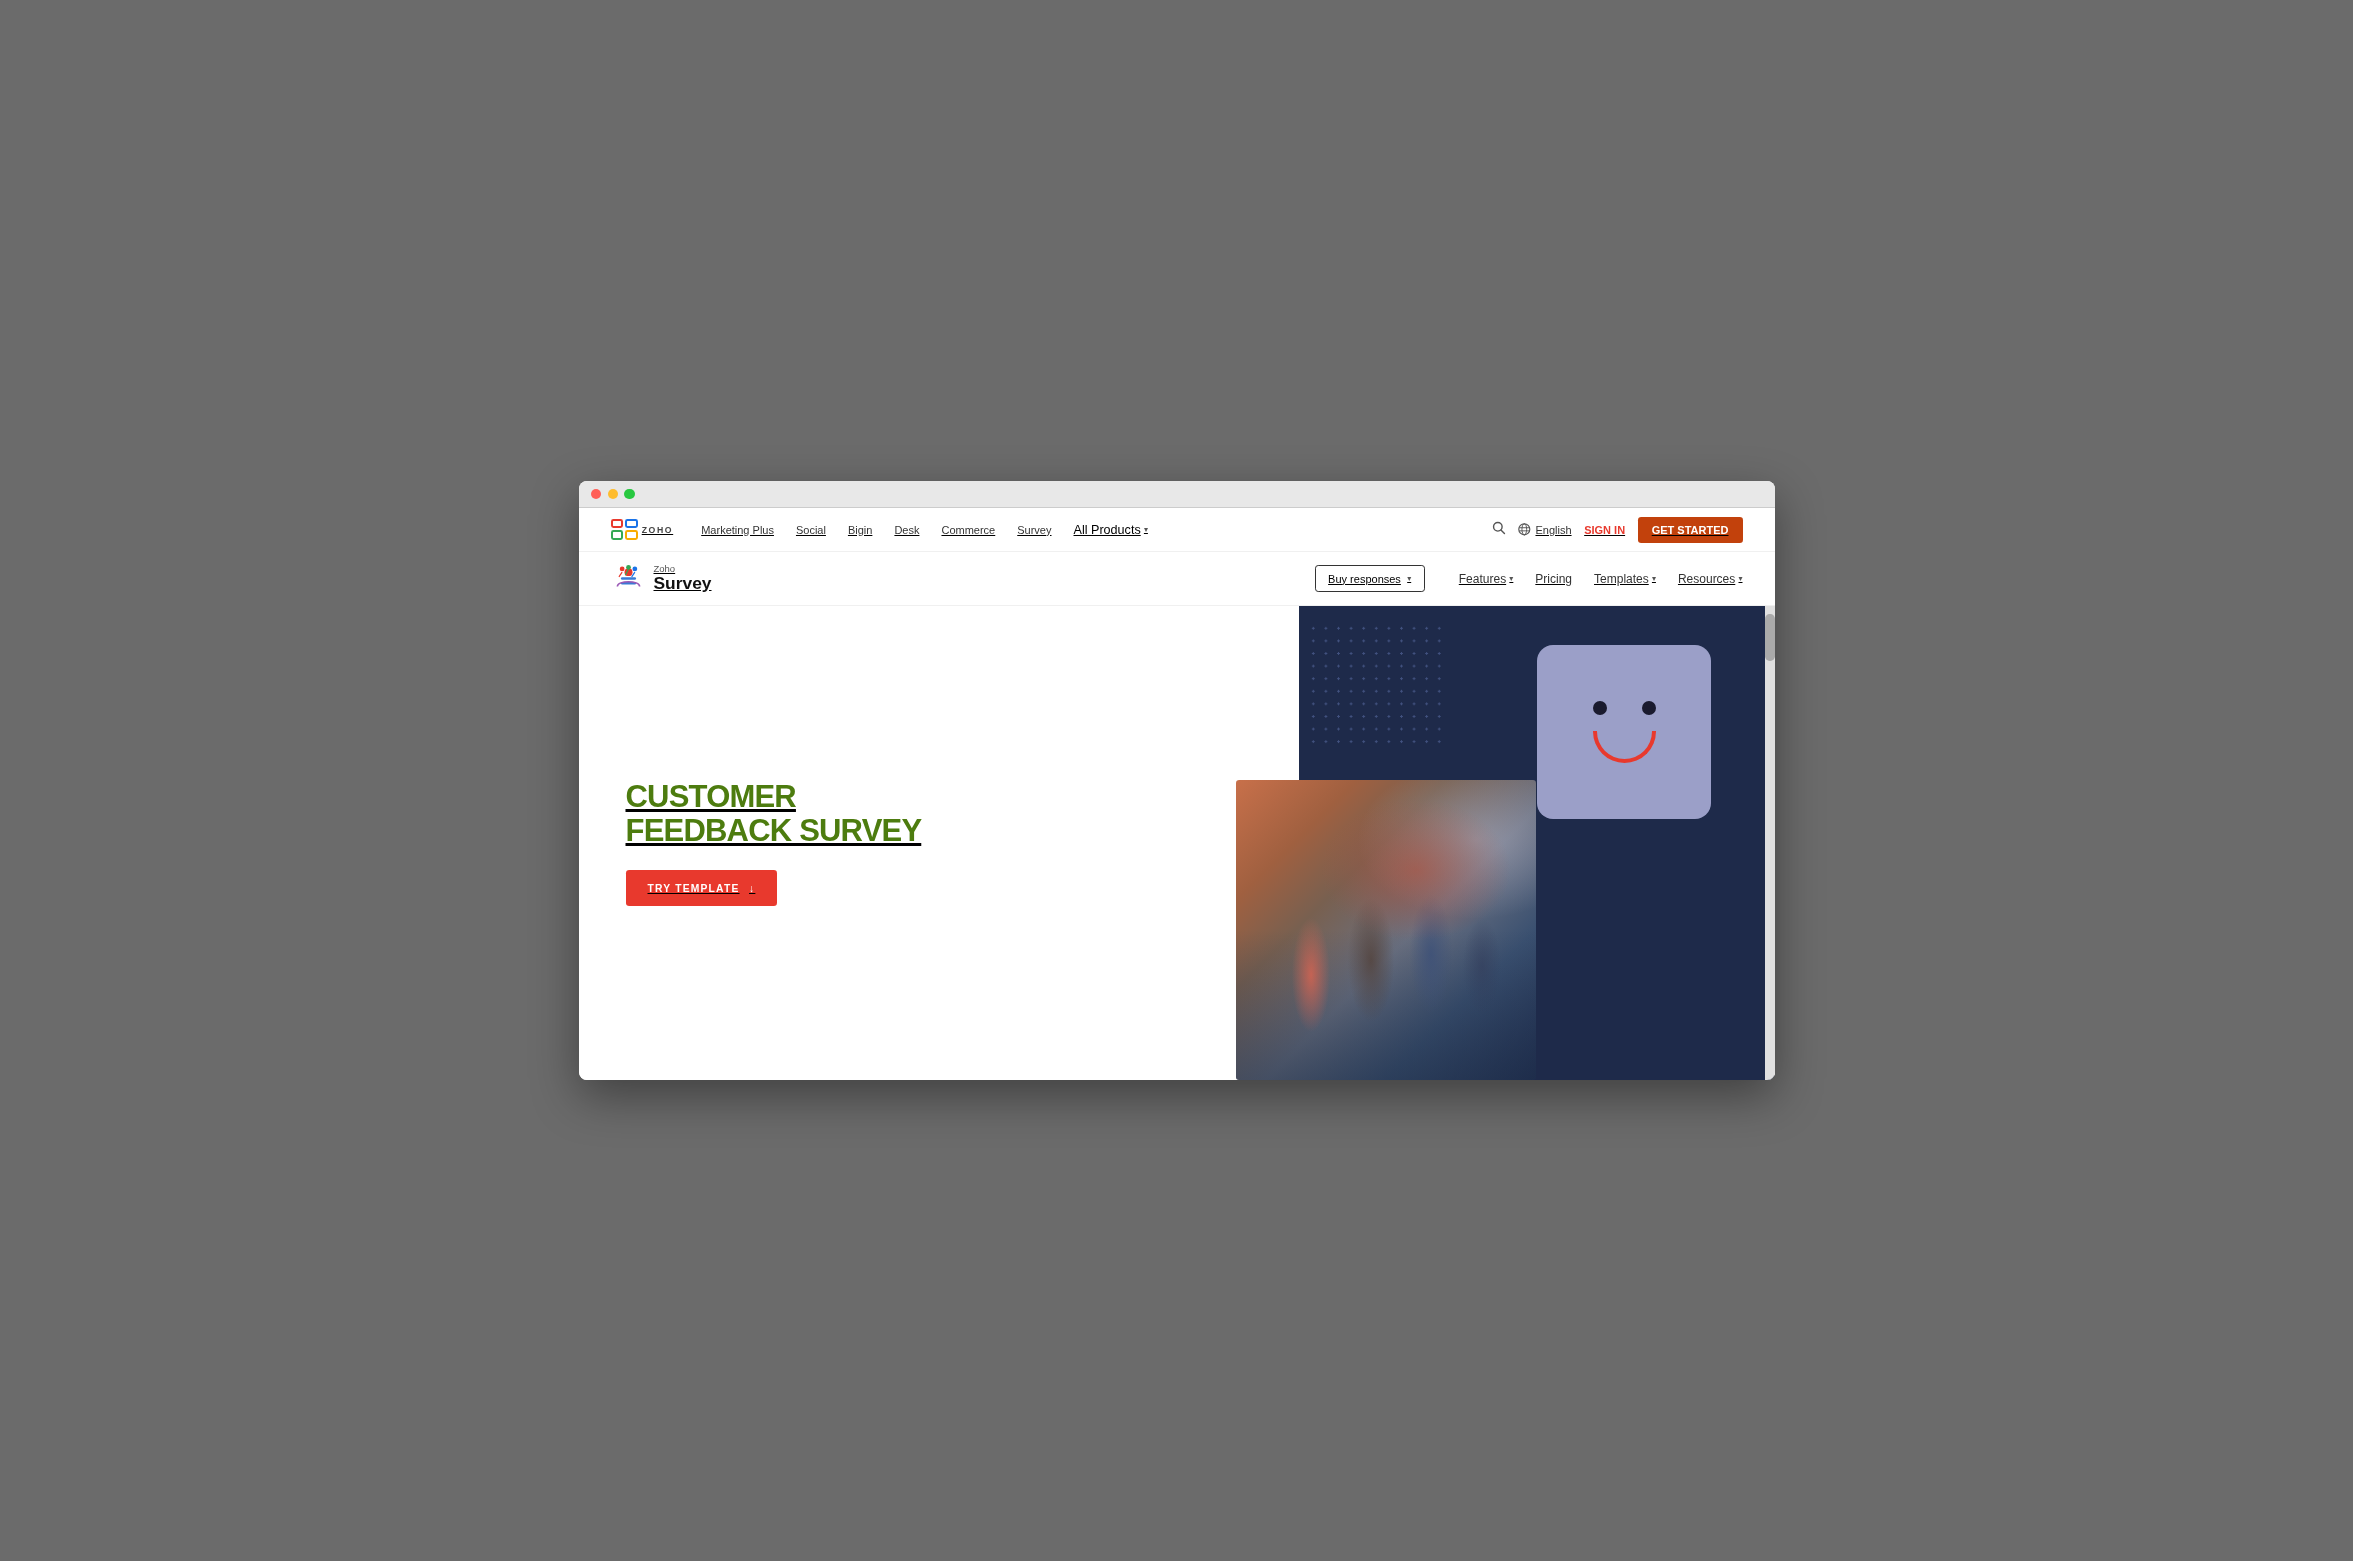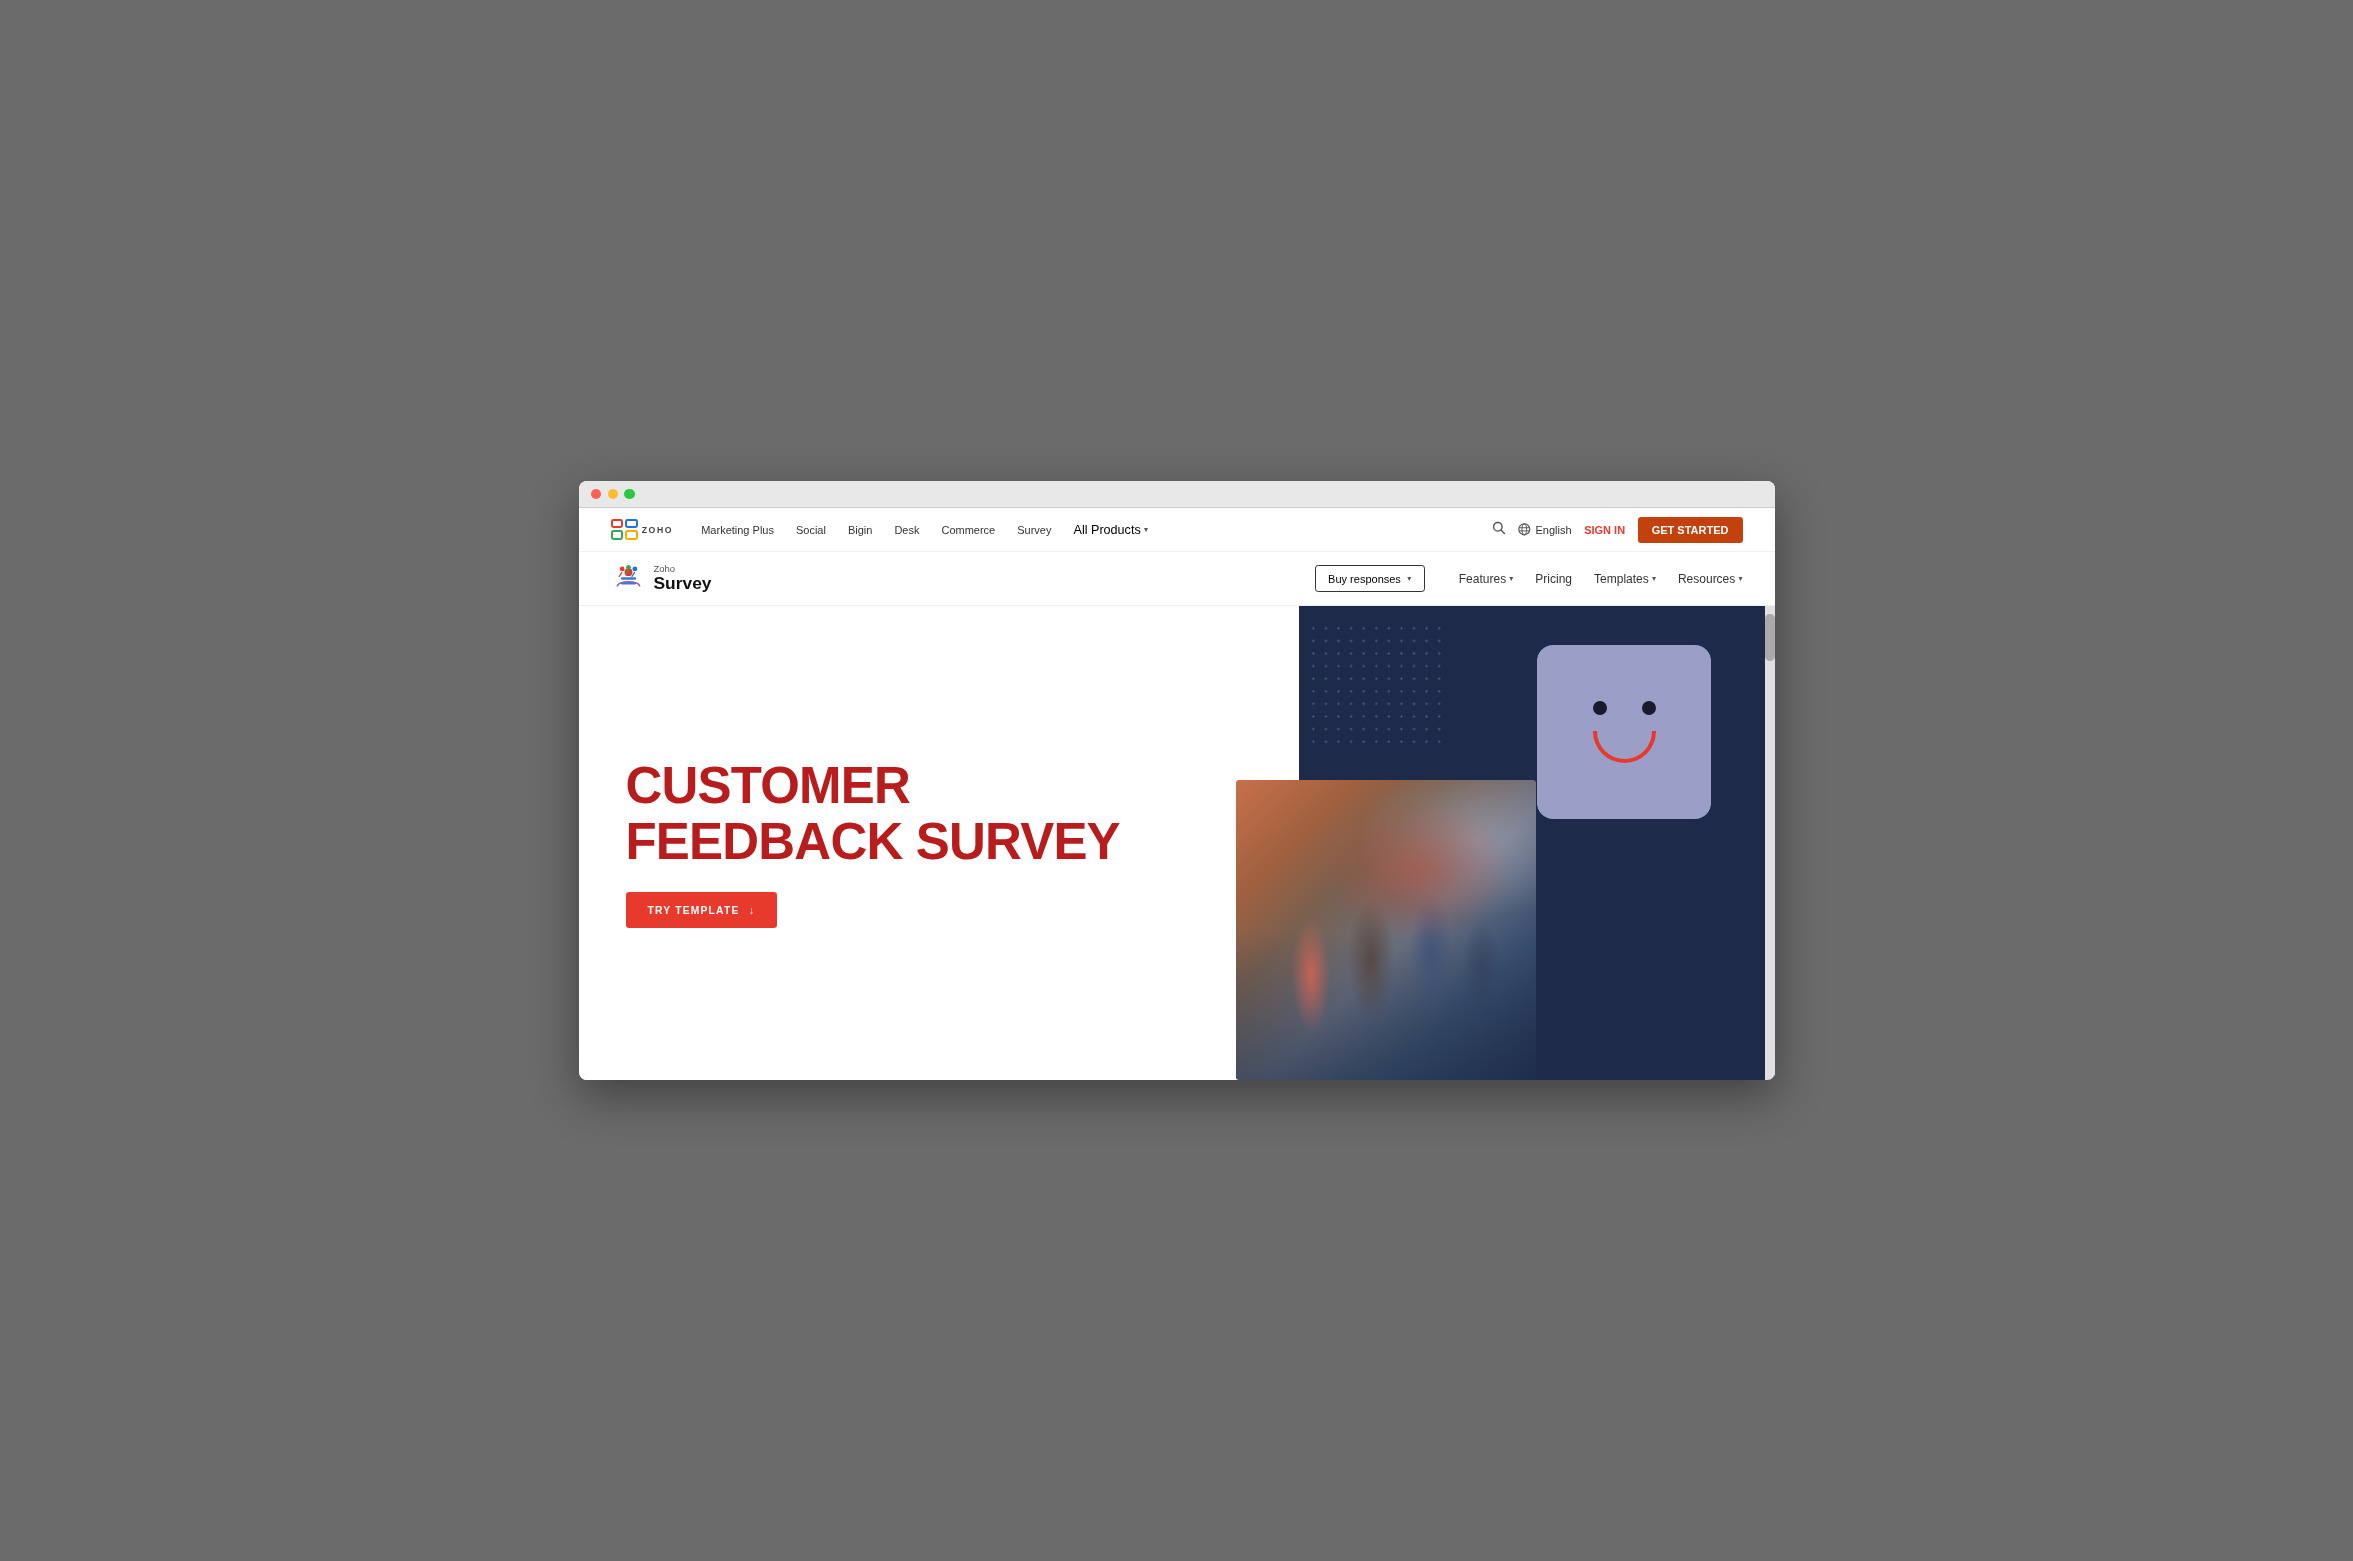--- a/index.html
+++ b/index.html
@@ -10,20 +10,21 @@
       align-items: center;
       min-height: 100vh;
       font-family: -apple-system, BlinkMacSystemFont, 'Segoe UI', Arial, sans-serif;
     }
     .browser-window {
       width: 1196px;
       background: #fff;
       border-radius: 8px;
       overflow: hidden;
       box-shadow: 0 16px 47px rgba(0,0,0,0.4);
+      text-decoration: underline;
     }
     .browser-chrome {
       background: #e8e8e8;
       padding: 8px 12.6px;
       display: flex;
       align-items: center;
       gap: 6.3px;
       border-bottom: 0.8px solid #ccc;
     }
     .traffic-light {
@@ -208,24 +209,24 @@
     }
     .hero-content {
       flex: 0 0 55%;
       padding: 63px 39px 63px 47px;
       display: flex;
       flex-direction: column;
       justify-content: center;
       z-index: 2;
     }
     .hero-title {
-      font-size: 51px;
+      font-size: 31px;
       font-weight: 900;
       line-height: 1.1;
-      color: #b91c1c;
+      color: #4d7c0f;
       margin-bottom: 22px;
       text-transform: uppercase;
       letter-spacing: -0.8px;
     }
     .hero-description {
       font-size: 12.6px;
       line-height: 1.7;
       color: #444;
       max-width: 379px;
       margin-bottom: 35px;

